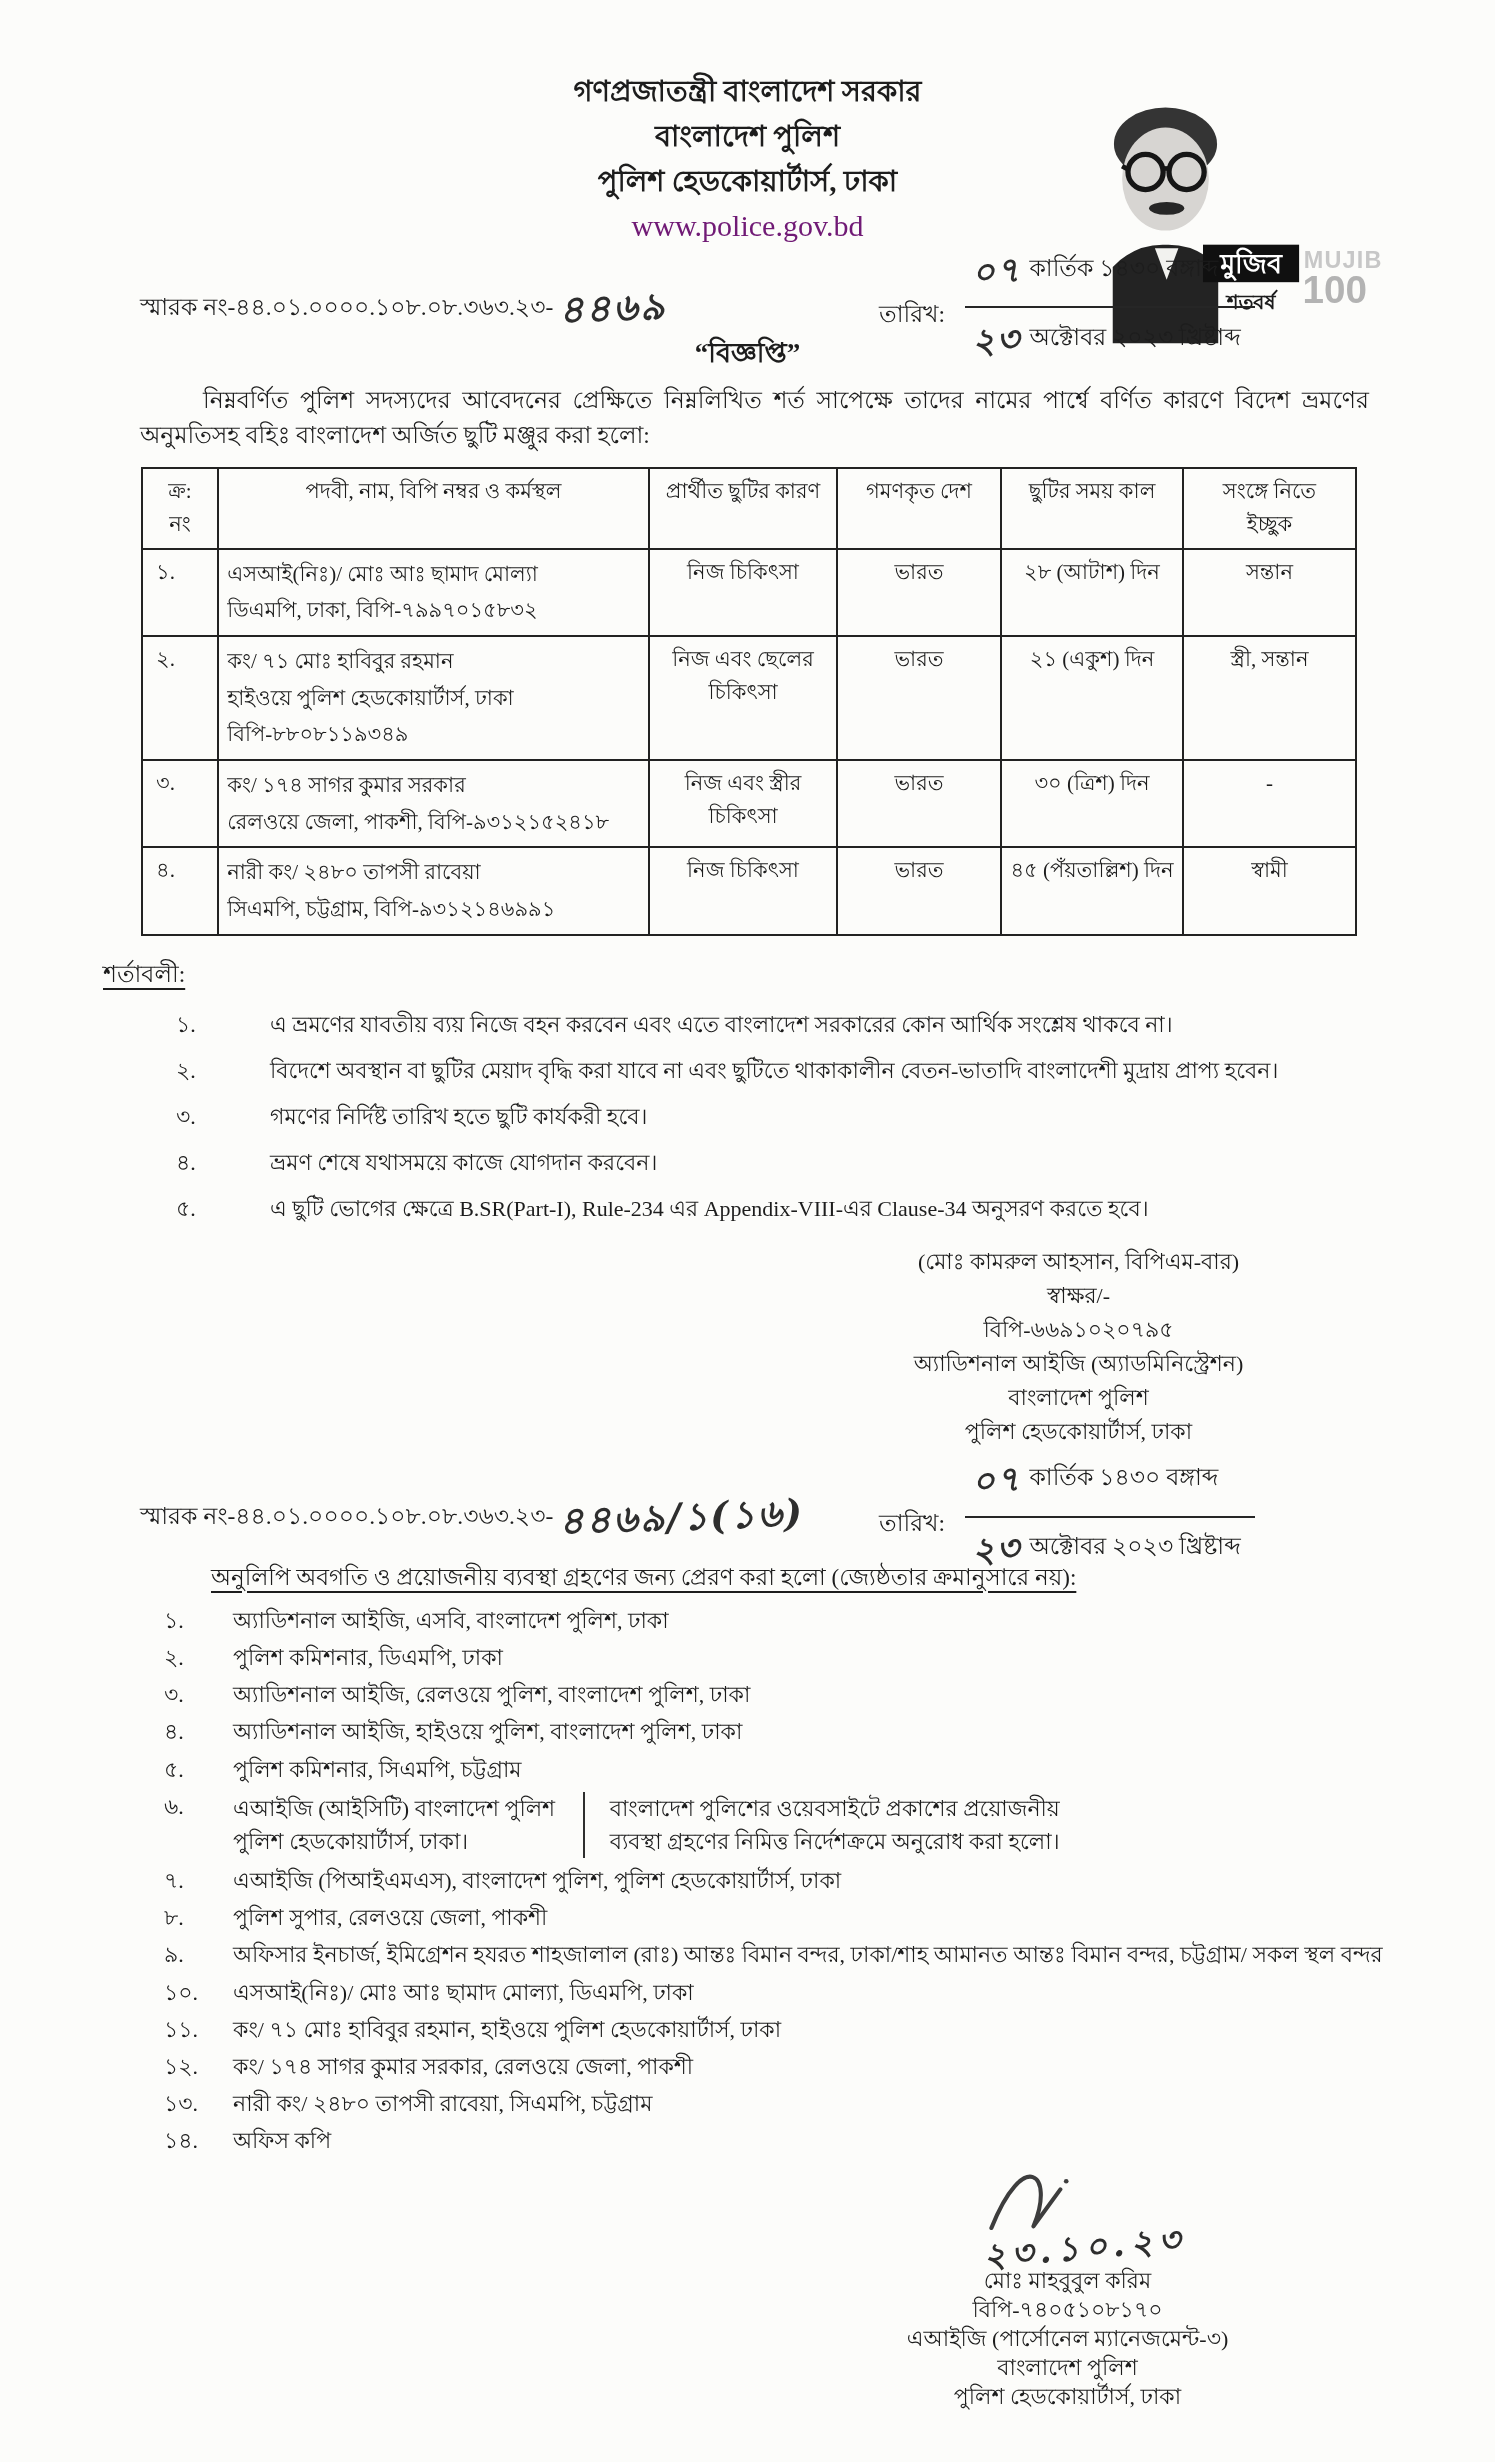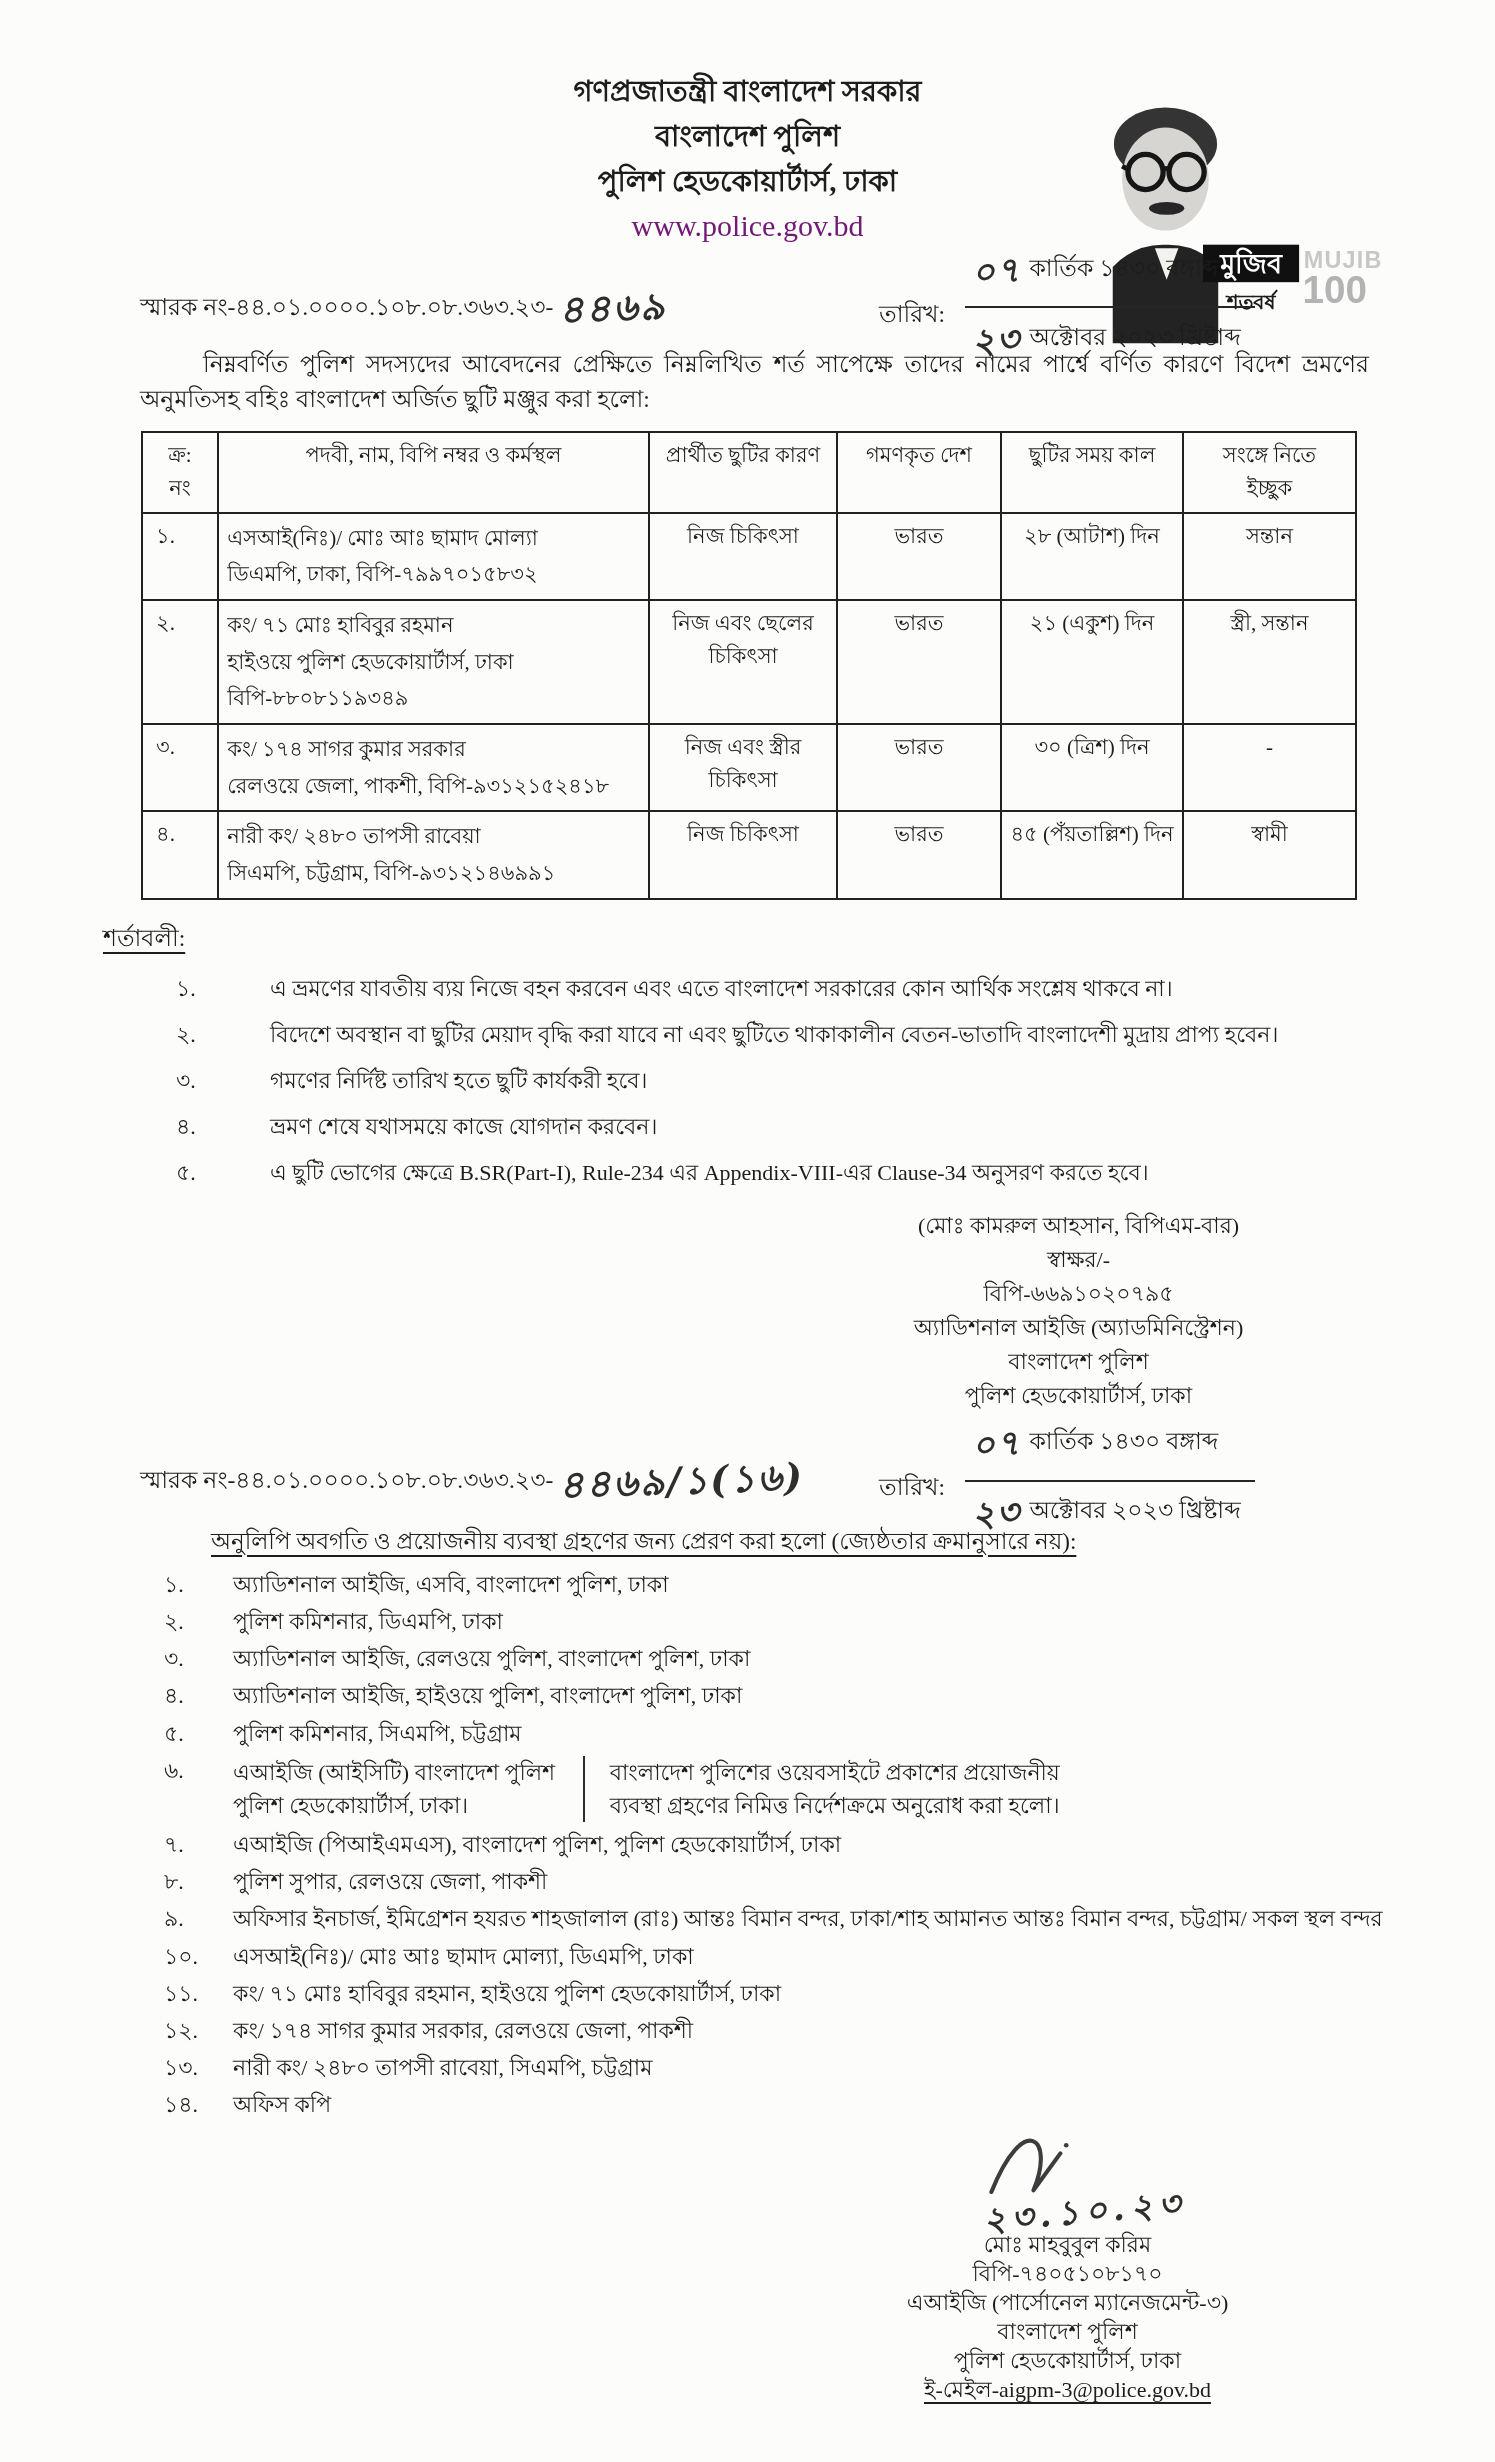--- a/index.html
+++ b/index.html
@@ -106,20 +106,21 @@
         <span class="frac-top" style="display:block;">
           <span class="hand day">০৭</span><span>কার্তিক ১৪৩০ বঙ্গাব্দ</span>
         </span>
         <span class="frac-bottom" style="display:block;">
           <span class="hand day">২৩</span><span>অক্টোবর ২০২৩ খ্রিষ্টাব্দ</span>
         </span>
       </span>
     </div>
   </div>
 
+  <div class="doc-title">“বিজ্ঞপ্তি”</div>
 
   <div class="intro">নিম্নবর্ণিত পুলিশ সদস্যদের আবেদনের প্রেক্ষিতে নিম্নলিখিত শর্ত সাপেক্ষে তাদের নামের পার্শ্বে বর্ণিত কারণে বিদেশ ভ্রমণের অনুমতিসহ বহিঃ বাংলাদেশ অর্জিত ছুটি মঞ্জুর করা হলো:</div>
 
   <table class="leave-table">
     <colgroup>
         <col class="c0">
         <col class="c1">
         <col class="c2">
         <col class="c3">
         <col class="c4">
@@ -296,17 +297,16 @@
         <path d="M40 118 C 95 -20, 150 25, 112 115 M112 115 L158 52" stroke="#3d3d3d" stroke-width="7" fill="none" stroke-linecap="round"></path>
         <circle cx="168" cy="38" r="4" fill="#3d3d3d"></circle>
       </svg>
     </div>
     <span class="hand hand-date">২৩.১০.২৩</span>
     <div>মোঃ মাহবুবুল করিম</div>
     <div>বিপি-৭৪০৫১০৮১৭০</div>
     <div>এআইজি (পার্সোনেল ম্যানেজমেন্ট-৩)</div>
     <div>বাংলাদেশ পুলিশ</div>
     <div>পুলিশ হেডকোয়ার্টার্স, ঢাকা</div>
-    <div class="email"><span>ই-মেইল-aigpm-3@police.gov.bd</span></div>
   </div>
 
 </div>
 
 
 </body></html>

